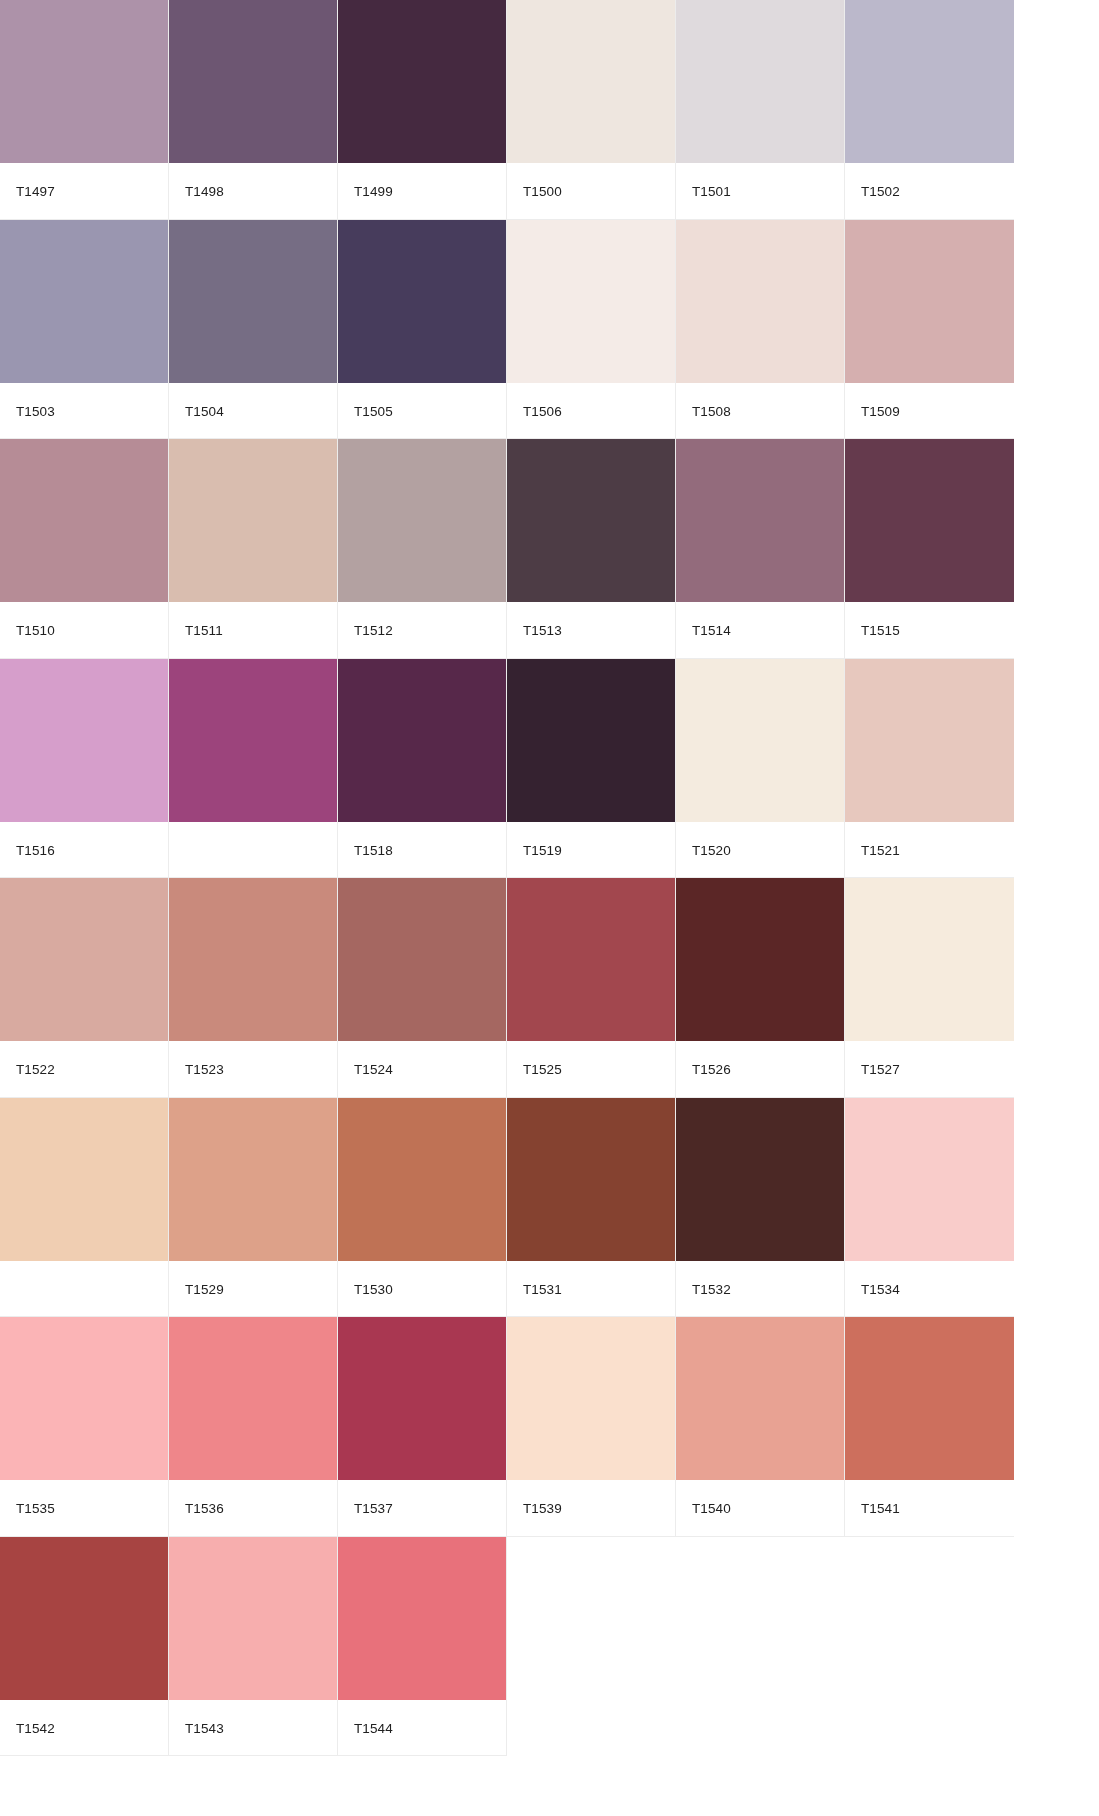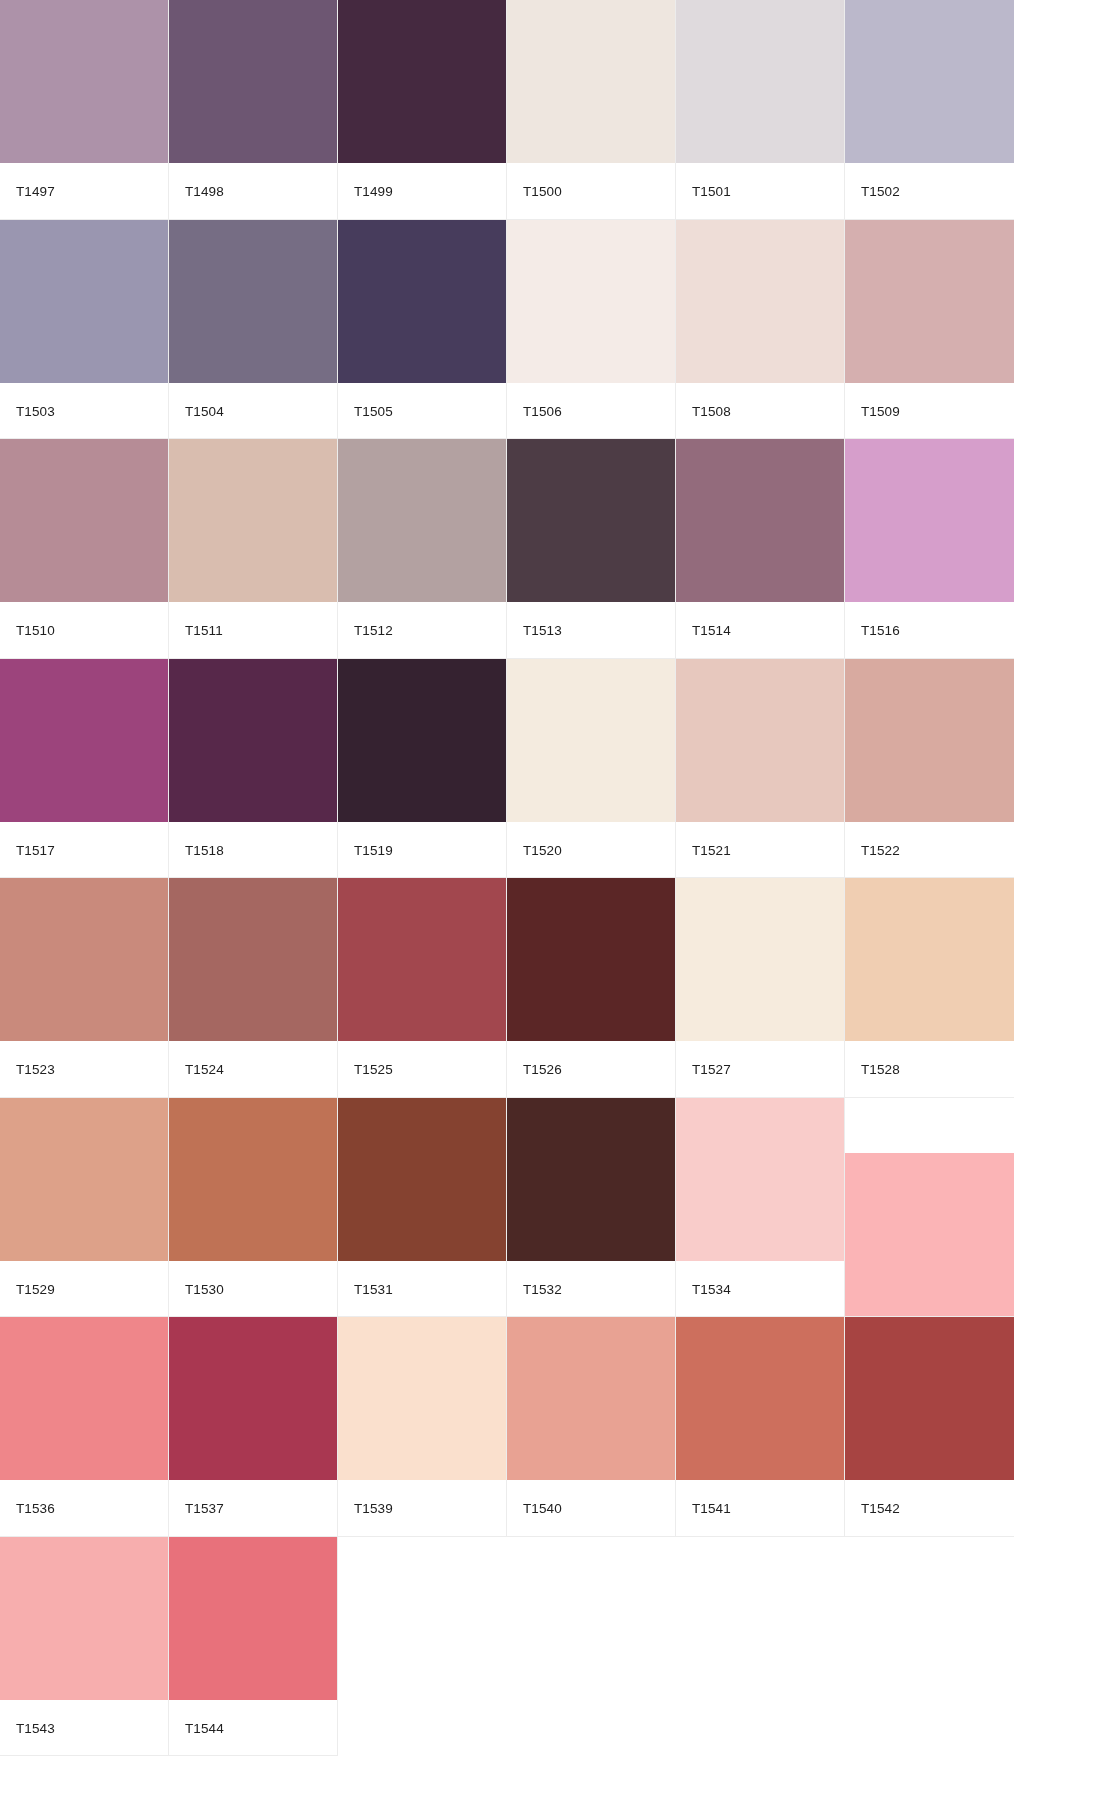--- a/index.html
+++ b/index.html
@@ -107,26 +107,29 @@
     </div>
     <div class="cell">
       <div class="swatch" title="#4d3c45" style="background-color: rgb(77, 60, 69);"></div>
       <div class="label">T1513</div>
     </div>
     <div class="cell">
       <div class="swatch" title="#936b7c" style="background-color: rgb(147, 107, 124);"></div>
       <div class="label">T1514</div>
     </div>
     <div class="cell">
+      <div class="swatch" title="#653a4d" style="background-color: rgb(101, 58, 77);"></div>
+      <div class="label">T1515</div>
+    </div>
+    <div class="cell">
       <div class="swatch" title="#d69ecb" style="background-color: rgb(214, 158, 203);"></div>
       <div class="label">T1516</div>
     </div>
     <div class="cell">
       <div class="swatch" title="#9c447c" style="background-color: rgb(156, 68, 124);"></div>
-      <div class="label">T1517</div>
     </div>
     <div class="cell">
       <div class="swatch" title="#57284a" style="background-color: rgb(87, 40, 74);"></div>
       <div class="label">T1518</div>
     </div>
     <div class="cell">
       <div class="swatch" title="#352230" style="background-color: rgb(53, 34, 48);"></div>
       <div class="label">T1519</div>
     </div>
     <div class="cell">
@@ -156,21 +159,20 @@
     <div class="cell">
       <div class="swatch" title="#5b2626" style="background-color: rgb(91, 38, 38);"></div>
       <div class="label">T1526</div>
     </div>
     <div class="cell">
       <div class="swatch" title="#f6ebdd" style="background-color: rgb(246, 235, 221);"></div>
       <div class="label">T1527</div>
     </div>
     <div class="cell">
       <div class="swatch" title="#f0ceb2" style="background-color: rgb(240, 206, 178);"></div>
-      <div class="label">T1528</div>
     </div>
     <div class="cell">
       <div class="swatch" title="#dda189" style="background-color: rgb(221, 161, 137);"></div>
       <div class="label">T1529</div>
     </div>
     <div class="cell">
       <div class="swatch" title="#bf7255" style="background-color: rgb(191, 114, 85);"></div>
       <div class="label">T1530</div>
     </div>
     <div class="cell">
@@ -180,20 +182,21 @@
     <div class="cell">
       <div class="swatch" title="#4b2825" style="background-color: rgb(75, 40, 37);"></div>
       <div class="label">T1532</div>
     </div>
     <div class="cell">
       <div class="swatch" title="#f9ccca" style="background-color: rgb(249, 204, 202);"></div>
       <div class="label">T1534</div>
     </div>
     <div class="cell">
       <div class="swatch" title="#fbb4b6" style="background-color: rgb(251, 180, 182);"></div>
+      <div class="label">T1535</div>
     </div>
     <div class="cell">
       <div class="swatch" title="#ef868a" style="background-color: rgb(239, 134, 138);"></div>
       <div class="label">T1536</div>
     </div>
     <div class="cell">
       <div class="swatch" title="#a93751" style="background-color: rgb(169, 55, 81);"></div>
       <div class="label">T1537</div>
     </div>
     <div class="cell">

